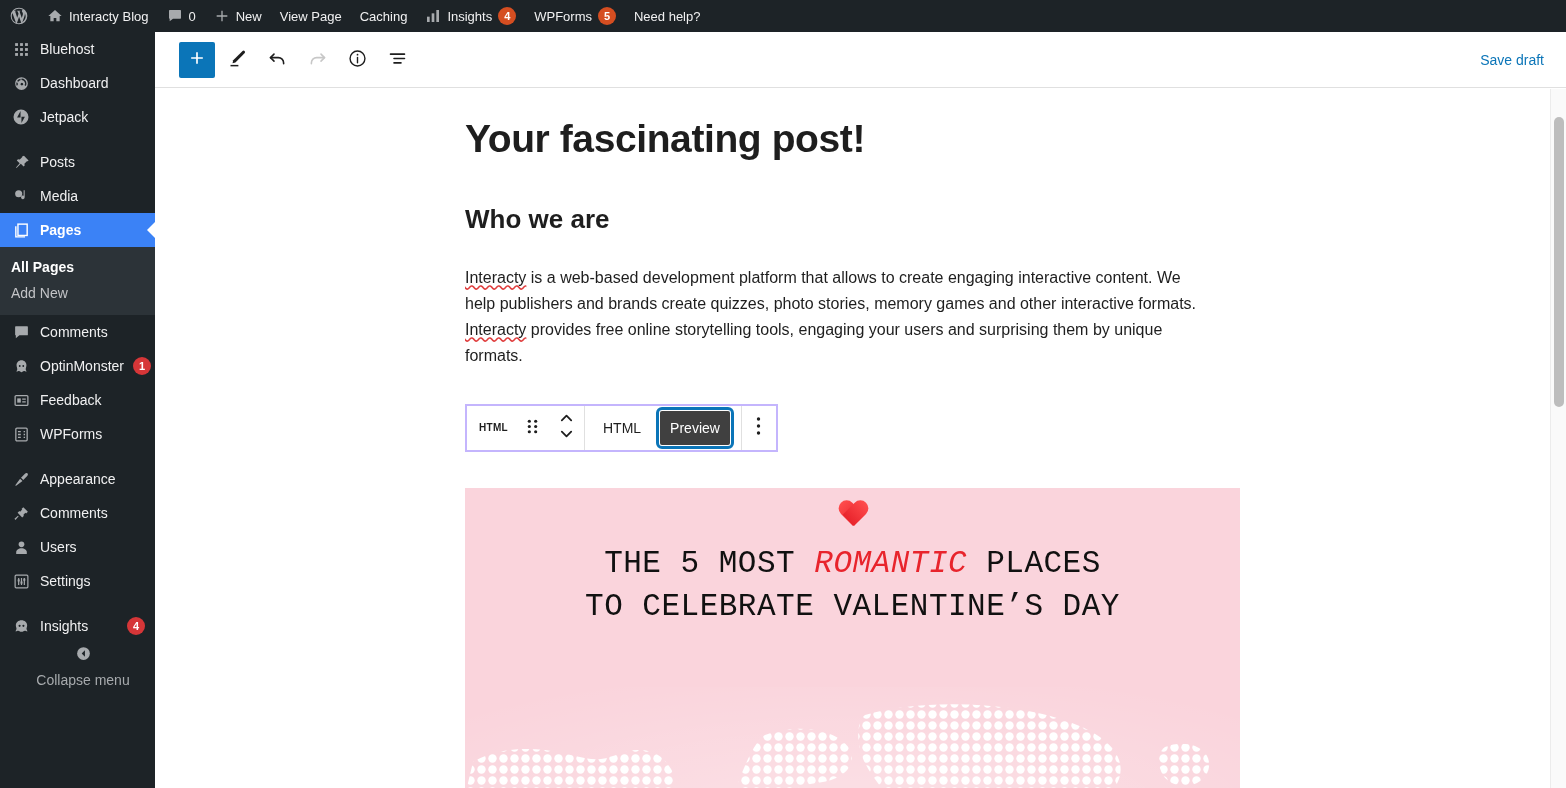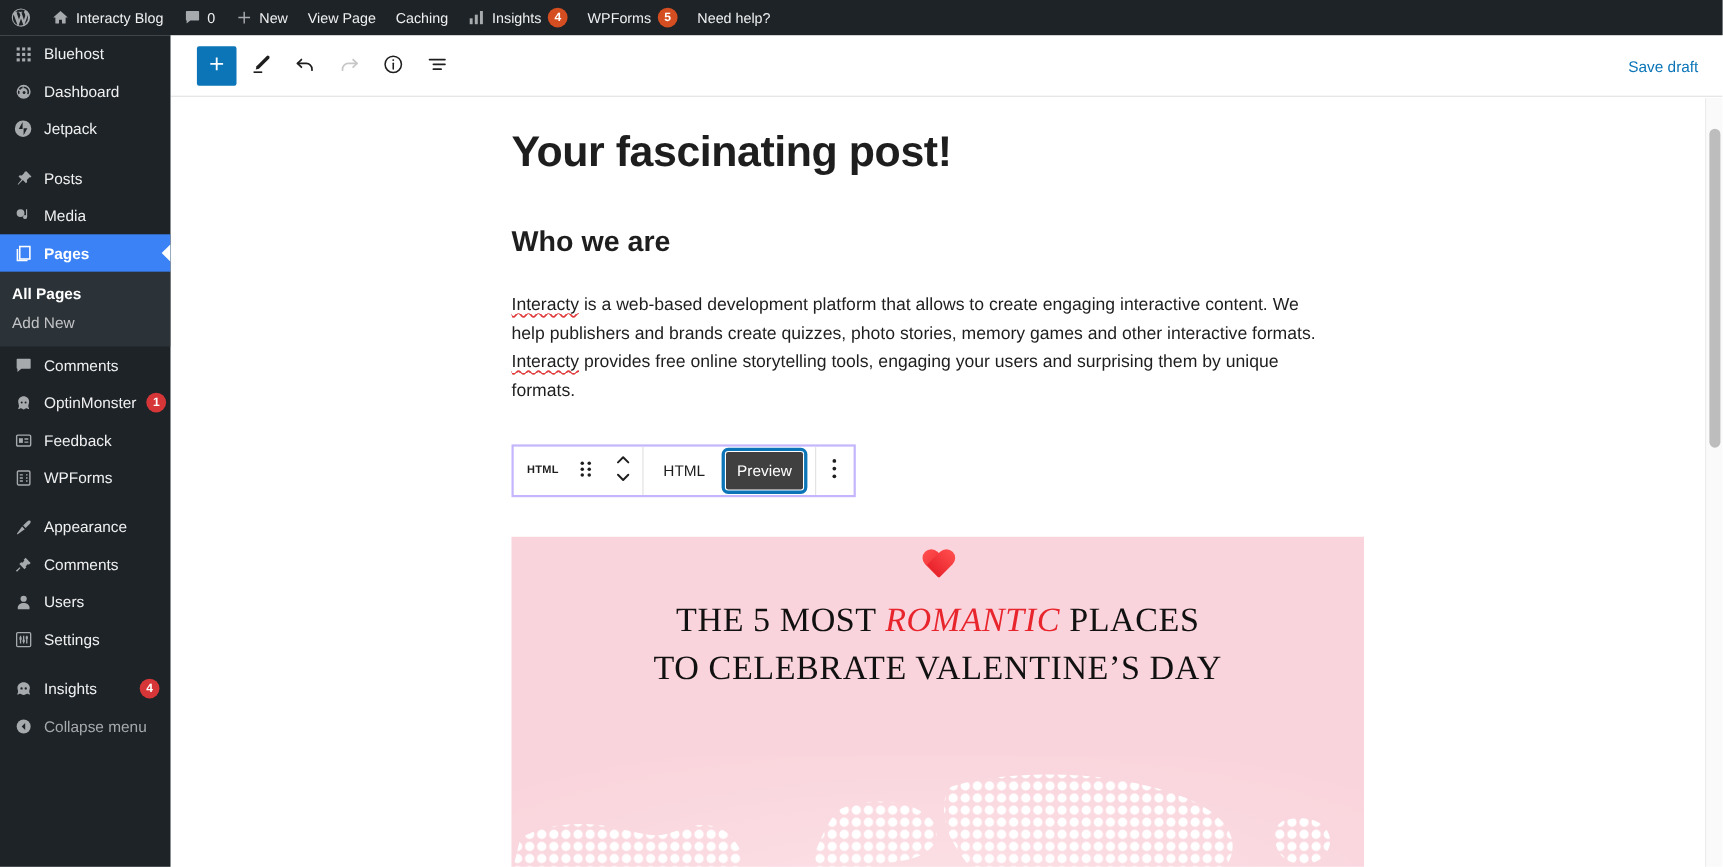--- a/index.html
+++ b/index.html
@@ -99,21 +99,21 @@
     padding: 7px 2px 9px 0;
   }
   .submenu-item {
     display: block;
     padding: 5px 0 5px 11px;
     font-size: 14px;
     color: #c3c4c7;
     cursor: pointer;
   }
   .submenu-item.current { color: #fff; font-weight: 600; }
-  .collapse-item { color: #a7aaad; }
+  .collapse-item { color: #a7aaad; flex-direction: column; }
 
   
   #editor {
     position: absolute; top: 32px; left: 155px;
     width: 1411px; height: 756px;
     background: #fff;
     overflow: hidden;
   }
   #editor-header {
     position: absolute; top: 0; left: 0;
@@ -276,21 +276,21 @@
     width: 16px; height: 25px;
     background: linear-gradient(180deg, #ff4d4d 0%, #e8242c 100%);
     border-radius: 16px 16px 0 0;
   }
   .heart-shape::before { left: 15px; transform: rotate(-45deg); transform-origin: 0 100%; }
   .heart-shape::after  { left: 0;   transform: rotate(45deg);  transform-origin: 100% 100%; }
   #embed-title {
     position: absolute;
     top: 54px; left: 0; right: 0;
     text-align: center;
-    font-family: Liberation Serif, serif;
+    font-family: Liberation Mono, monospace;
     font-size: 31px;
     letter-spacing: 0.5px;
     color: #111;
     line-height: 43px;
     z-index: 3;
   }
   .romantic {
     color: #e8242c;
     font-style: italic;
   }

